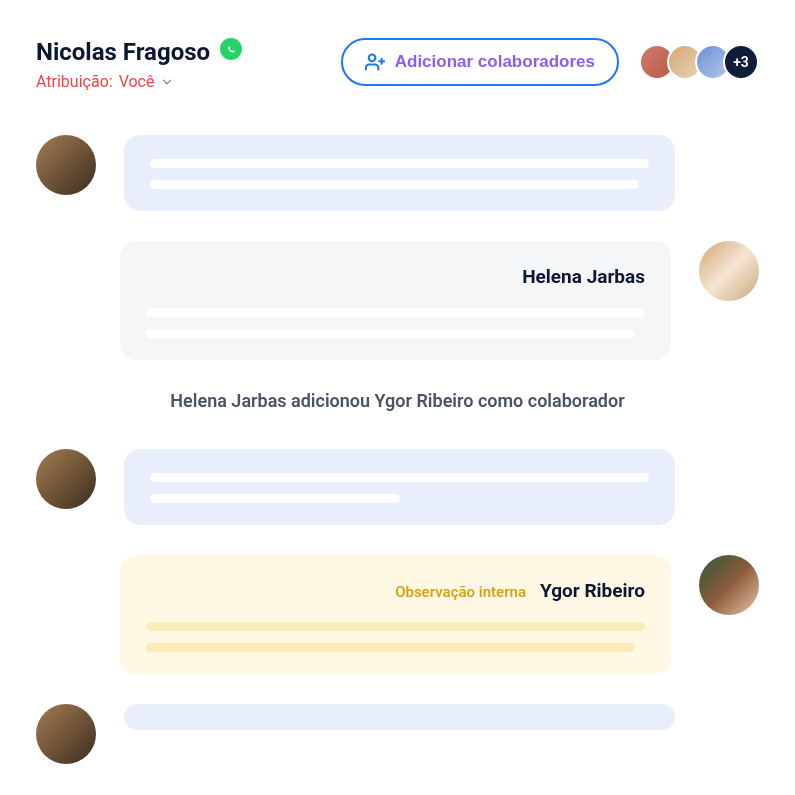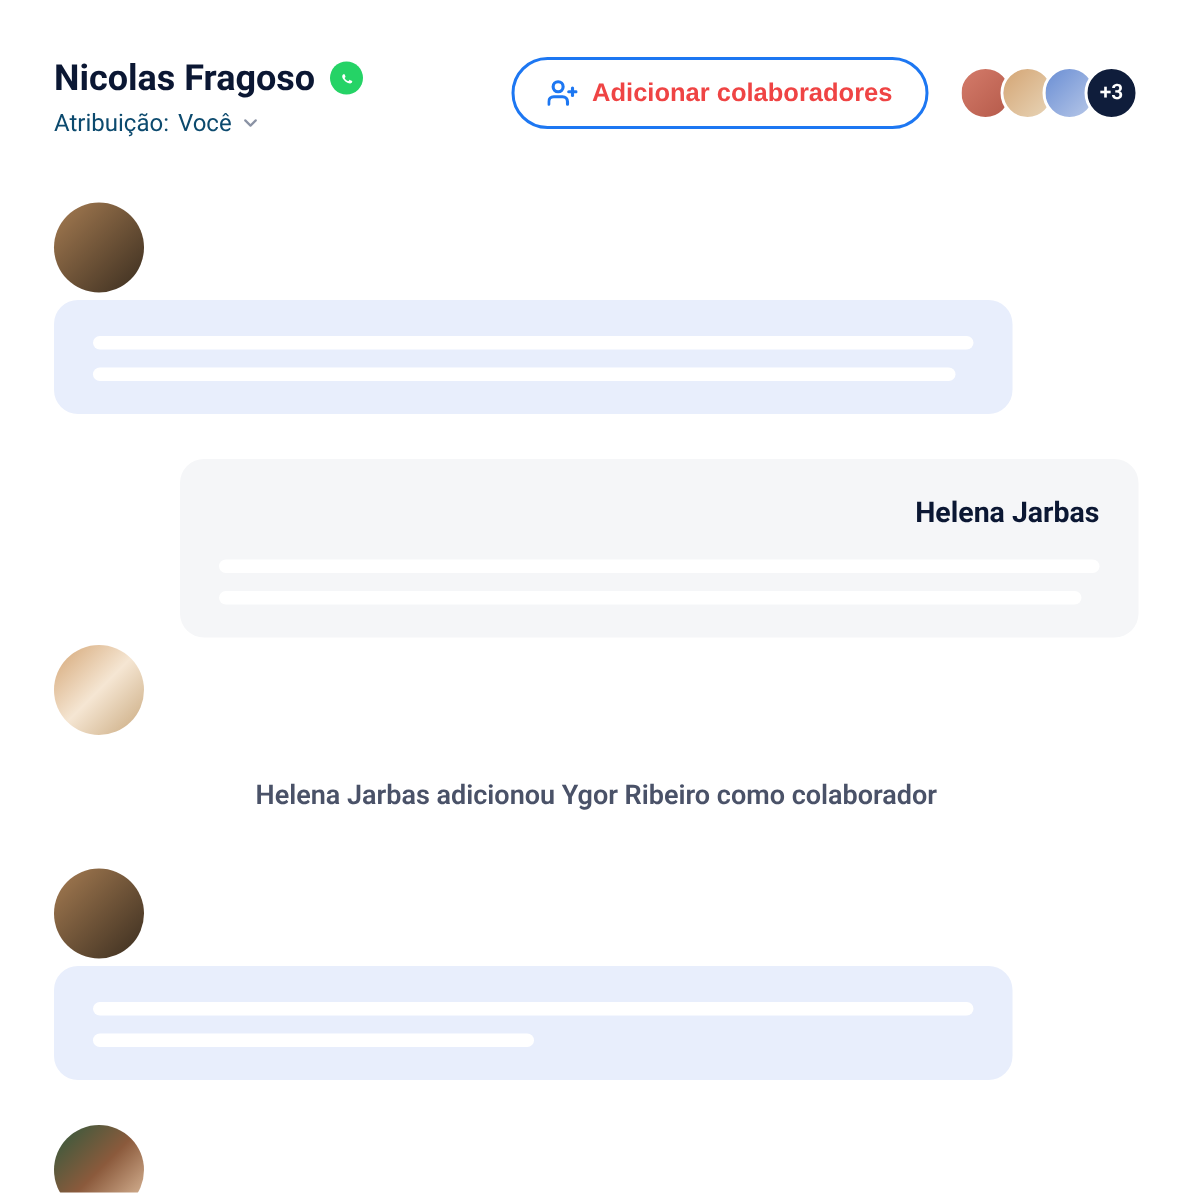--- a/index.html
+++ b/index.html
@@ -24,21 +24,20 @@
     }
     
     .header-left {
       display: flex;
       flex-direction: column;
       gap: 4px;
     }
     
     .title-row {
       display: flex;
-      align-items: center;
       gap: 10px;
     }
     
     .page-title {
       font-size: 24px;
       font-weight: 700;
       color: #0b1733;
     }
     
     .whatsapp-icon {
@@ -54,21 +53,21 @@
     .whatsapp-icon svg {
       width: 13px;
       height: 13px;
       fill: white;
     }
     
     .assignment-row {
       display: flex;
       align-items: center;
       gap: 6px;
-      color: #0c4a6e;
+      color: #ef4444;
       font-size: 16px;
       margin-top: 2px;
     }
     
     .chevron-down {
       width: 14px;
       height: 14px;
     }
     
     .header-right {
@@ -78,21 +77,21 @@
     }
     
     .add-collaborators-btn {
       display: flex;
       align-items: center;
       gap: 10px;
       padding: 12px 22px;
       border: 2px solid #1d77f2;
       border-radius: 999px;
       background: white;
-      color: #ef4444;
+      color: #8b5cf6;
       font-size: 17px;
       font-weight: 600;
       cursor: pointer;
     }
     
     .add-person-icon {
       width: 20px;
       height: 20px;
     }
     
@@ -129,23 +128,22 @@
       margin-left: -8px;
       border: 2px solid white;
     }
     
     .messages {
       padding: 44px 36px 0 36px;
     }
     
     .message-row {
       display: flex;
-      gap: 5px;
+      gap: 28px;
       margin-bottom: 30px;
-      flex-direction: column;
     }
     
     .message-row.right {
       justify-content: flex-end;
     }
     
     .message-row.right .bubble-avatar {
       order: 2;
     }
     
@@ -323,20 +321,28 @@
   <div class="message-row left">
     <div class="bubble-avatar av-nicolas"></div>
     <div class="bubble blue">
       <div class="skeleton-line w-full"></div>
       <div class="skeleton-line w-50"></div>
     </div>
   </div>
 
   <div class="message-row right">
     <div class="bubble-avatar av-ygor"></div>
+    <div class="bubble yellow">
+      <div class="bubble-sender with-label">
+        <span class="internal-label">Observação interna</span>
+        <span>Ygor Ribeiro</span>
+      </div>
+      <div class="skeleton-line w-full"></div>
+      <div class="skeleton-line w-98"></div>
+    </div>
   </div>
 
 
   <div class="message-row left">
     <div class="bubble-avatar av-nicolas"></div>
     <div class="bubble blue" style="height:26px;padding-bottom:0"></div>
   </div>
 
 </div>
 

